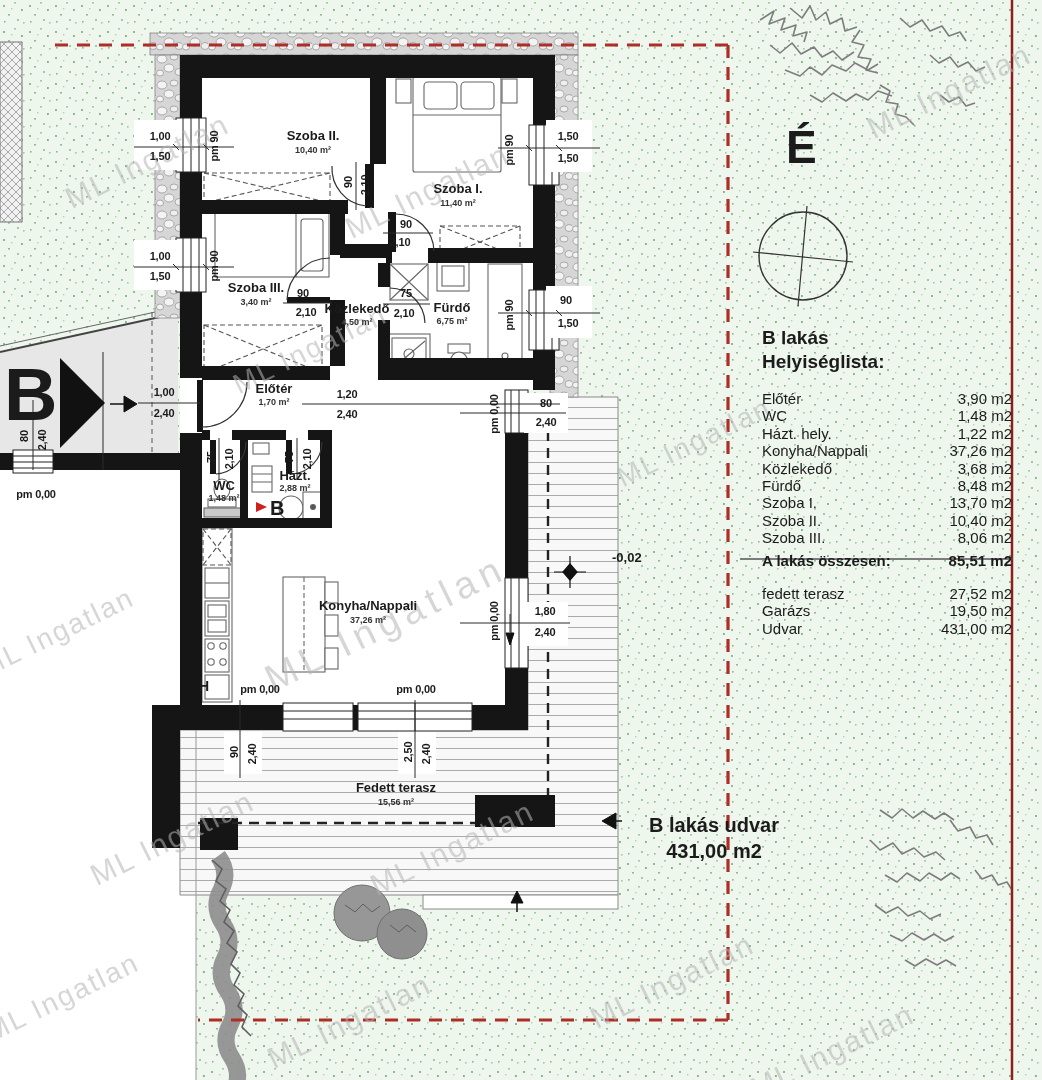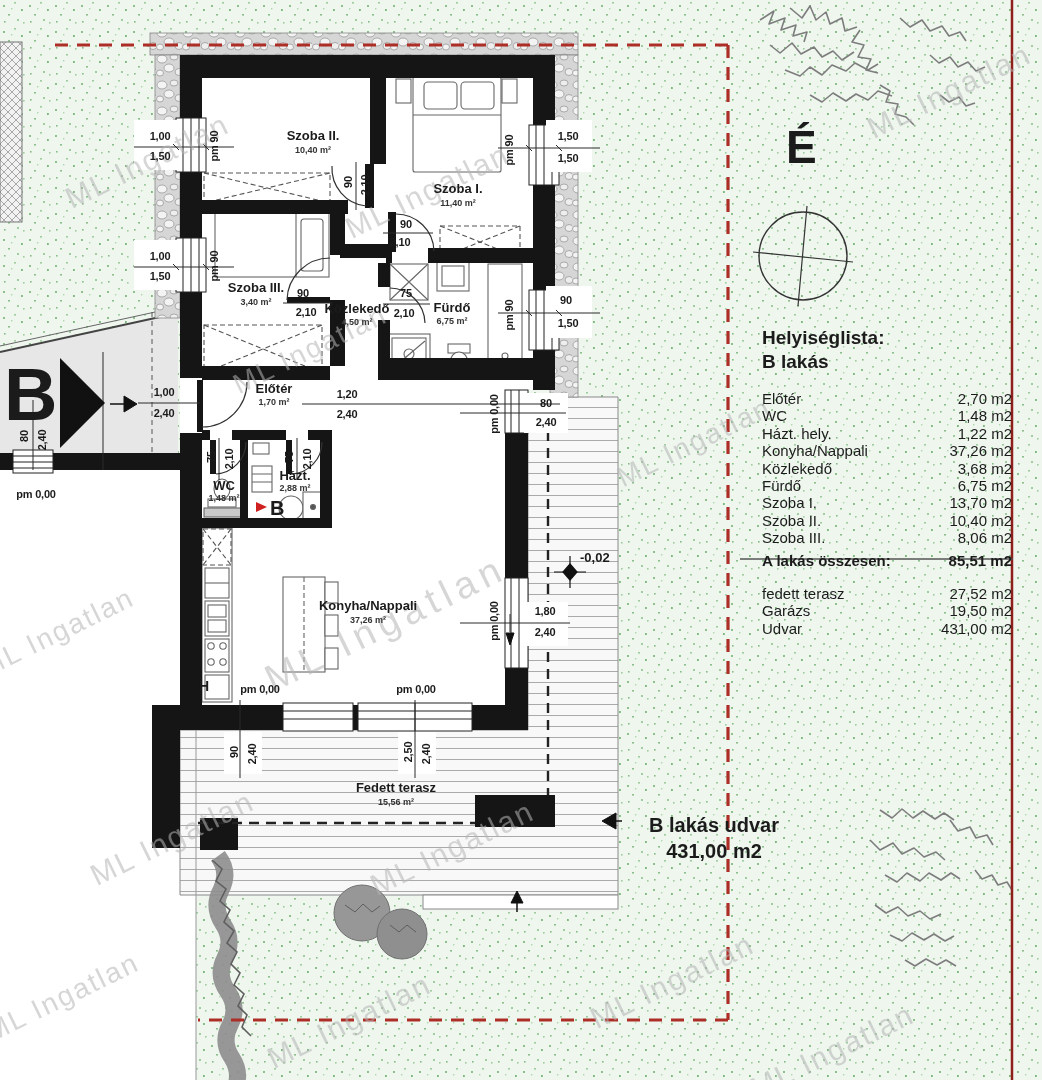--- a/index.html
+++ b/index.html
@@ -425,55 +425,55 @@
 <div class="lbl dim" style="left:545px;top:626px">2,40</div>
 <div class="lbl dimrot" style="left:494px;top:621px">pm 0,00</div>
 
 <div class="lbl dimrot" style="left:234px;top:752px">90</div>
 <div class="lbl dimrot" style="left:252px;top:754px">2,40</div>
 <div class="lbl dimrot" style="left:408px;top:752px">2,50</div>
 <div class="lbl dimrot" style="left:426px;top:754px">2,40</div>
 <div class="lbl dim" style="left:260px;top:683px">pm 0,00</div>
 <div class="lbl dim" style="left:416px;top:683px">pm 0,00</div>
 
-<div class="lbl level" style="left:580px;top:550px">-0,02</div>
+<div class="lbl level" style="left:612px;top:550px">-0,02</div>
 <div class="lbl hmark" style="left:199px;top:678px">H</div>
 <div class="lbl houseb" style="left:270px;top:497px">B</div>
 <div class="lbl bigb" style="left:4px;top:352px">B</div>
 
 <div class="lbl udvar" style="left:714px;top:814px">B lakás udvar</div>
 <div class="lbl udvar" style="left:714px;top:840px">431,00 m2</div>
 
 <div class="list">
+  <div class="list-title">B lakás</div>
   <div class="list-title">Helyiséglista:</div>
-  <div class="list-title">B lakás</div>
   <div class="rows">
     <div class="row">
           <span>Előtér</span>
-          <span>2,70 m2</span>
+          <span>3,90 m2</span>
         </div>
     <div class="row">
           <span>WC</span>
           <span>1,48 m2</span>
         </div>
     <div class="row">
           <span>Házt. hely.</span>
           <span>1,22 m2</span>
         </div>
     <div class="row">
           <span>Konyha/Nappali</span>
           <span>37,26 m2</span>
         </div>
     <div class="row">
           <span>Közlekedő</span>
           <span>3,68 m2</span>
         </div>
     <div class="row">
           <span>Fürdő</span>
-          <span>6,75 m2</span>
+          <span>8,48 m2</span>
         </div>
     <div class="row">
           <span>Szoba I.</span>
           <span>13,70 m2</span>
         </div>
     <div class="row">
           <span>Szoba II.</span>
           <span>10,40 m2</span>
         </div>
     <div class="row">

